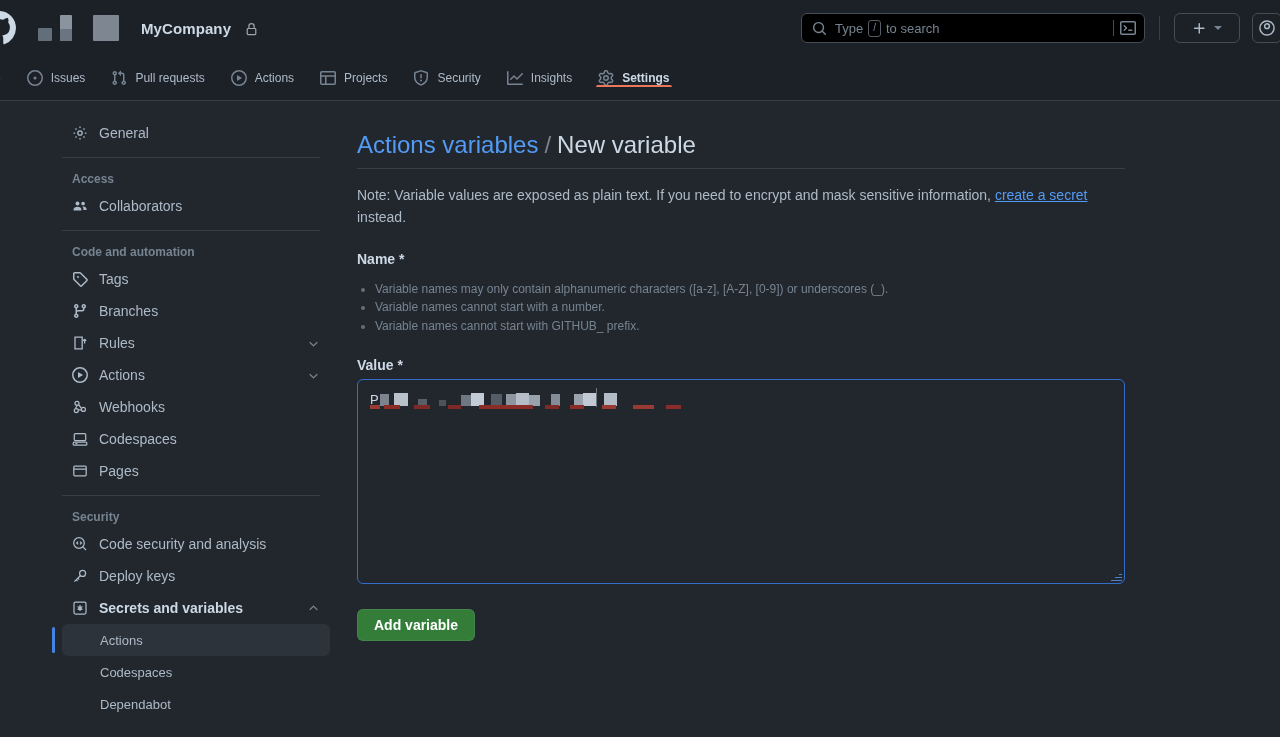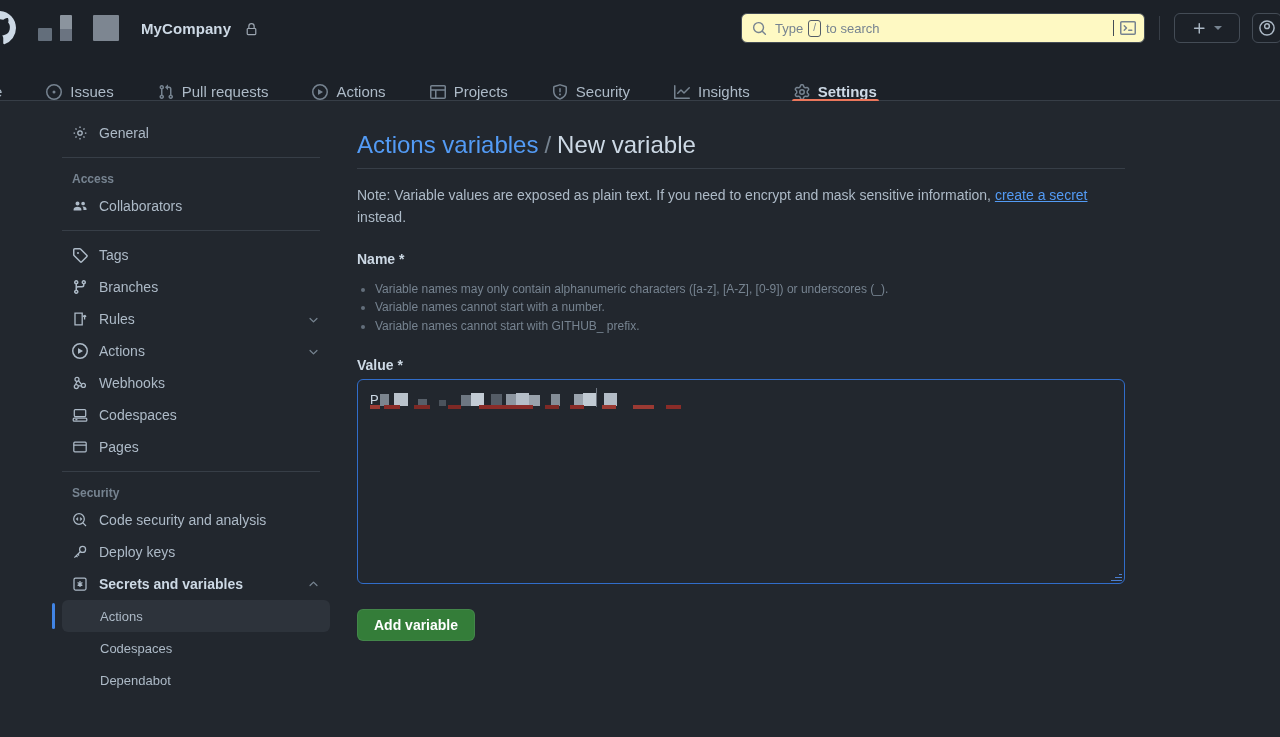--- a/index.html
+++ b/index.html
@@ -33,23 +33,23 @@
     font-size: 15px; font-weight: 700; color: #cdd9e5;
     letter-spacing: .1px;
   }
   .lock-icon { width: 13px; height: 13px; margin-left: 6px; color: #9ba5b0; }
 
   .hdr-right {
     margin-left: auto;
     display: flex; align-items: center; gap: 0;
   }
   .search-box {
-    width: 404px; height: 30px;
+    width: 344px; height: 30px;
     border: 1px solid #444c56; border-radius: 6px;
-    background: #fef9c3;
+    background: #000000;
     display: flex; align-items: center;
     padding: 0 8px 0 10px;
     gap: 8px;
   }
   .search-icon { width: 15px; height: 15px; color: #768390; flex: none; }
   .search-ph { font-size: 13px; color: #768390; flex: 1; display:flex; align-items:center; gap:5px;}
   .slash-key {
     border: 1px solid #545d68; border-radius: 3px;
     font-size: 10px; line-height: 1; padding: 2px 4px 3px; color: #768390;
   }
@@ -72,24 +72,23 @@
     border: 1px solid #444c56; border-radius: 6px;
     display:flex; align-items:center; justify-content:center;
     color:#adbac7;
   }
 
   
   .navbar {
     height: 45px;
     background: #1c2128;
     border-bottom: 1px solid #373e47;
-    display: flex; align-items: flex-end;
+    display: flex; align-items: center;
     padding-left: 0;
-    font-size: 15px;
-    gap: 18px;
+    font-size: 12px;
   }
   .nav-item {
     display: flex; align-items: center; gap: 8px;
     padding: 0 10px; margin: 0 3px;
     position: relative;
     color: #adbac7;
     white-space: nowrap;
   }
   .nav-item.cut { padding-left: 0; margin-left: -6px; }
   .nav-item .ico { width: 16px; height: 16px; color: #768390; flex: none; }
@@ -351,20 +350,21 @@
       <span class="ico">
         <svg viewBox="0 0 16 16" fill="currentColor" width="16" height="16">
             <path d="M5.5 3.5a2 2 0 1 1 0 4 2 2 0 0 1 0-4Zm0 5.25c-2.1 0-3.9 1.1-3.9 2.6v1.15h7.8V11.35c0-1.5-1.8-2.6-3.9-2.6Zm5.6-5.1a1.85 1.85 0 1 1 0 3.7 1.85 1.85 0 0 1 0-3.7Zm.2 4.85c1.75.06 3.2 1.02 3.2 2.35v1.05h-3.1v-1.15c0-.87-.42-1.64-1.1-2.2.32-.04.66-.06 1-.05Z"></path>
           </svg>
       </span>
       <span>Collaborators</span>
     </div>
 
     <div class="side-sep"></div>
 
+    <div class="side-head">Code and automation</div>
 
     <div class="side-item">
       <span class="ico">
         <svg viewBox="0 0 16 16" fill="currentColor" width="16" height="16">
             <path d="M1 7.775V2.75C1 1.784 1.784 1 2.75 1h5.025c.464 0 .91.184 1.238.513l6.25 6.25a1.75 1.75 0 0 1 0 2.474l-5.026 5.026a1.75 1.75 0 0 1-2.474 0l-6.25-6.25A1.752 1.752 0 0 1 1 7.775Zm1.5 0c0 .066.026.13.073.177l6.25 6.25a.25.25 0 0 0 .354 0l5.025-5.025a.25.25 0 0 0 0-.354l-6.25-6.25a.25.25 0 0 0-.177-.073H2.75a.25.25 0 0 0-.25.25ZM6 5a1 1 0 1 1 0 2 1 1 0 0 1 0-2Z"></path>
           </svg>
       </span>
       <span>Tags</span>
       <span class="chev"></span>
     </div>

